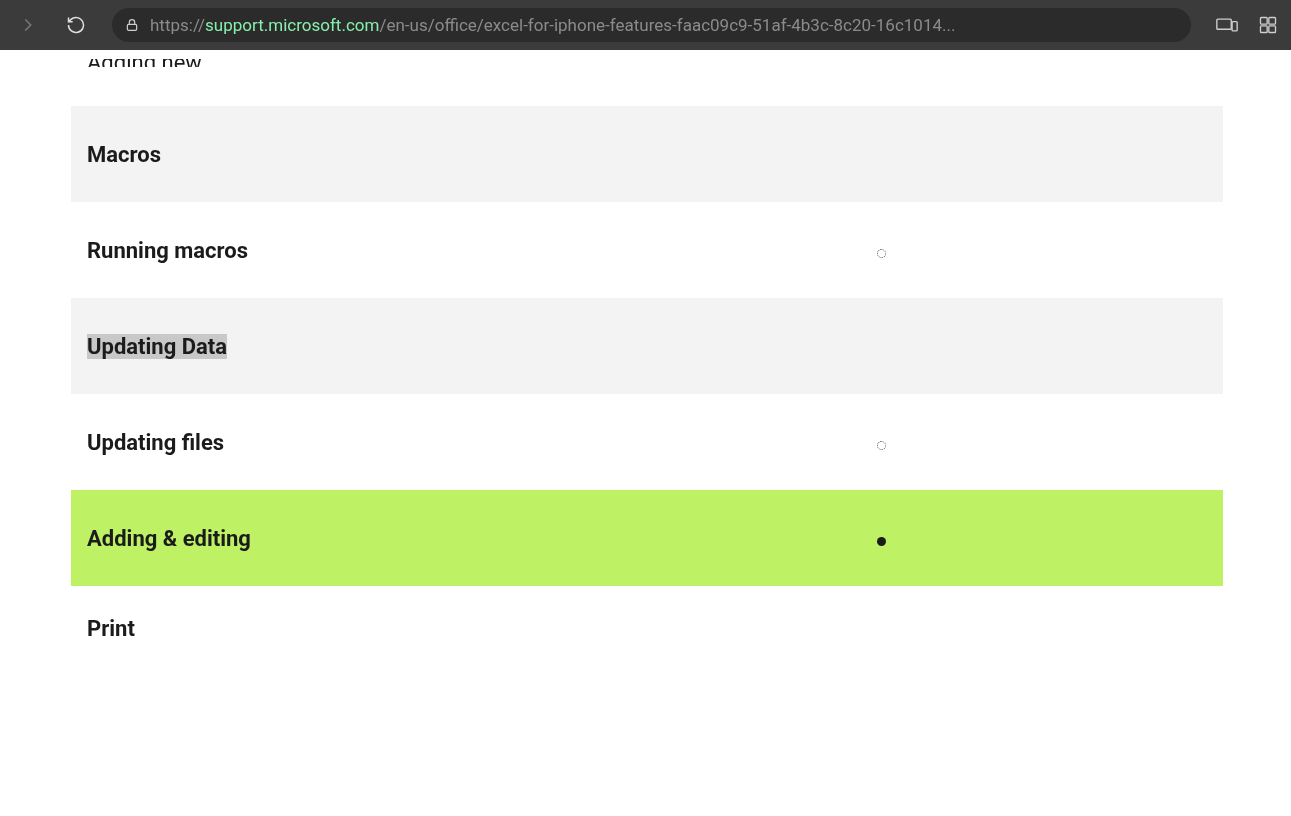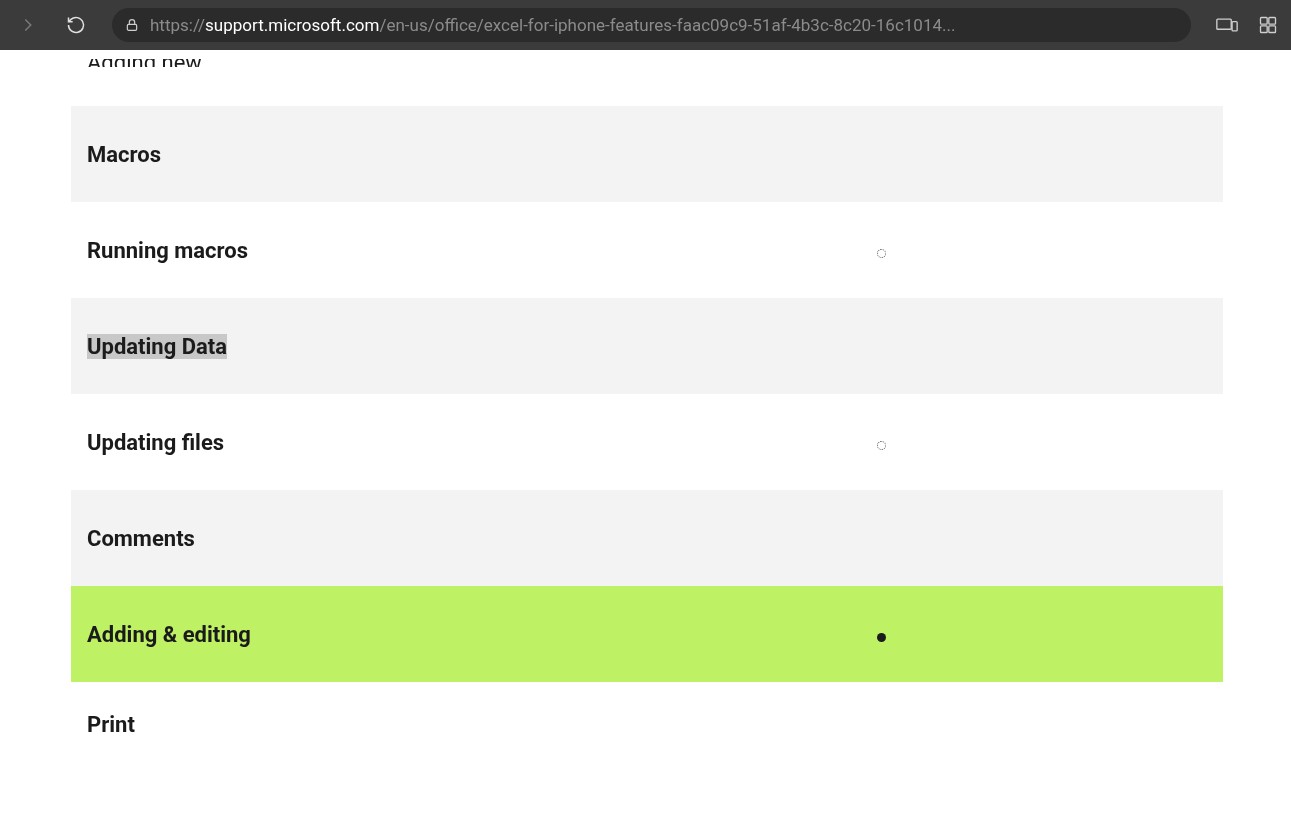--- a/index.html
+++ b/index.html
@@ -44,21 +44,21 @@
       overflow: hidden;
     }
     .address-url {
       flex: 1;
       color: #8b8b8b;
       font-size: 17px;
       white-space: nowrap;
       overflow: hidden;
     }
     .address-url .domain {
-      color: #ffffff;
+      color: #86efac;
     }
     .right-icons {
       display: flex;
       align-items: center;
       gap: 6px;
       margin-left: 8px;
     }
     
     .page {
       background: #fff;
@@ -224,25 +224,20 @@
         <tr class="section-header">
           <td class="col-label"><span class="highlight">Updating Data</span></td>
           <td class="col-ind"></td>
           <td class="col-r"></td>
         </tr>
         <tr class="feature-row">
           <td class="col-label">Updating files</td>
           <td class="col-ind"><span class="dot-hollow"></span></td>
           <td class="col-r"></td>
         </tr>
-        <tr class="section-header">
-          <td class="col-label">Comments</td>
-          <td class="col-ind"></td>
-          <td class="col-r"></td>
-        </tr>
         <tr class="feature-row alt">
           <td class="col-label">Adding &amp; editing</td>
           <td class="col-ind"><span class="dot-filled"></span></td>
           <td class="col-r"></td>
         </tr>
         <tr style="height: 30px;">
           <td></td>
           <td></td>
           <td></td>
         </tr>

